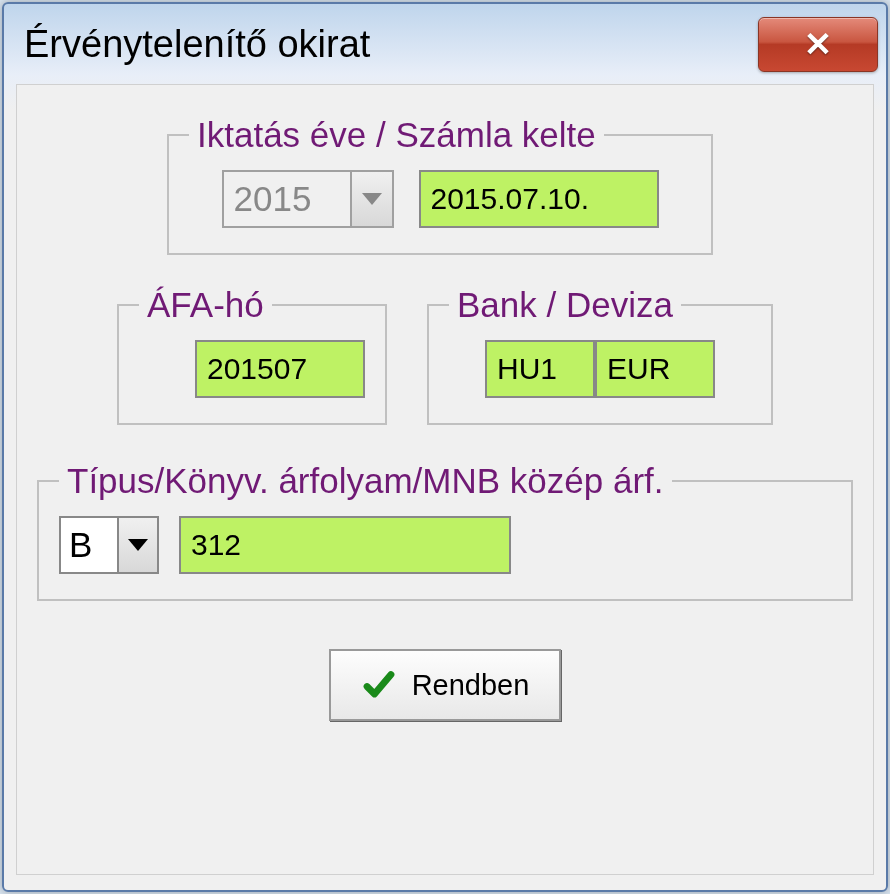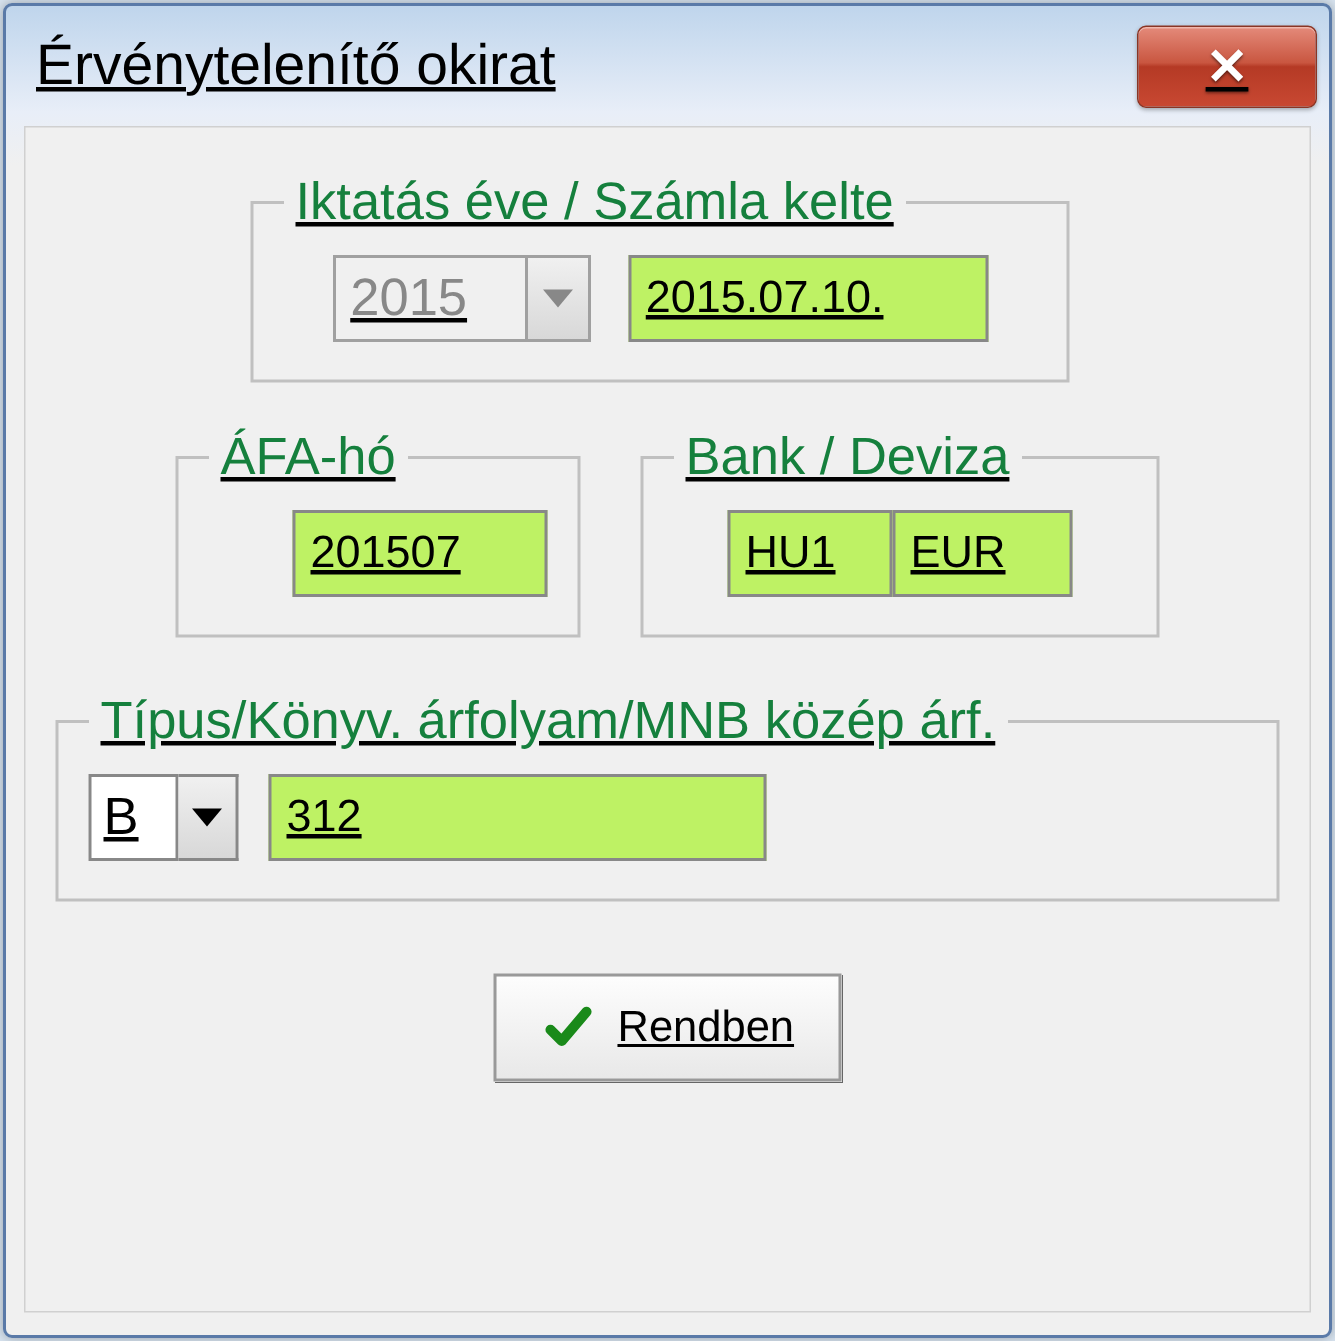--- a/index.html
+++ b/index.html
@@ -20,21 +20,20 @@
     .window {
       width: 886px;
       height: 890px;
       margin: 2px;
       background: linear-gradient(to bottom, #bfd5ec 0%, #e8eef8 8%, #f0f0f0 12%, #f0f0f0 100%);
       border: 2px solid #5a7aa8;
       border-radius: 6px;
       box-shadow: 0 0 8px rgba(0,0,0,0.3);
       position: relative;
       overflow: hidden;
-      text-decoration: underline;
     }
     
     .titlebar {
       height: 80px;
       display: flex;
       align-items: center;
       justify-content: space-between;
       padding: 0 8px 0 20px;
       background: transparent;
     }
@@ -76,21 +75,21 @@
     fieldset {
       border: 2px solid #c0c0c0;
       padding: 15px 20px 25px 20px;
       margin-bottom: 30px;
       position: relative;
     }
     
     legend {
       font-size: 35px;
       padding: 0 8px;
-      color: #15803d;
+      color: #701a75;
     }
     
     .row1 {
       margin-left: 130px;
       margin-right: 140px;
       margin-top: 10px;
     }
     
     .row1 .inner {
       display: flex;

